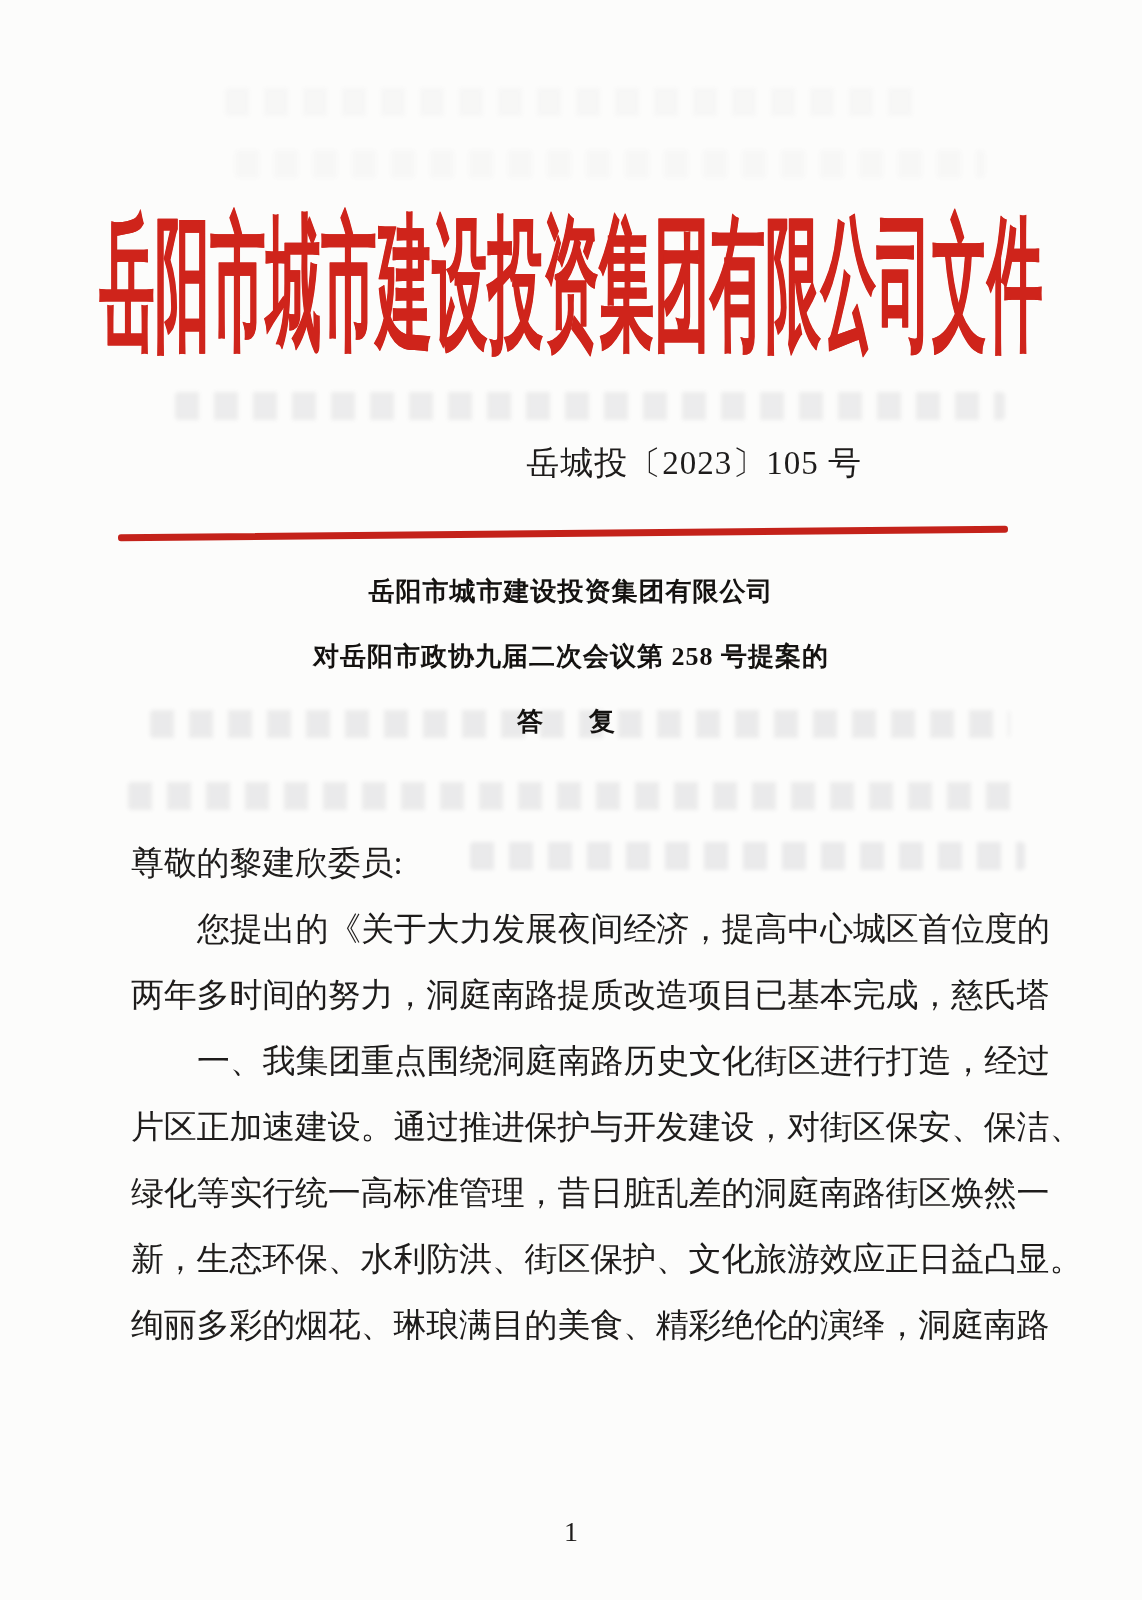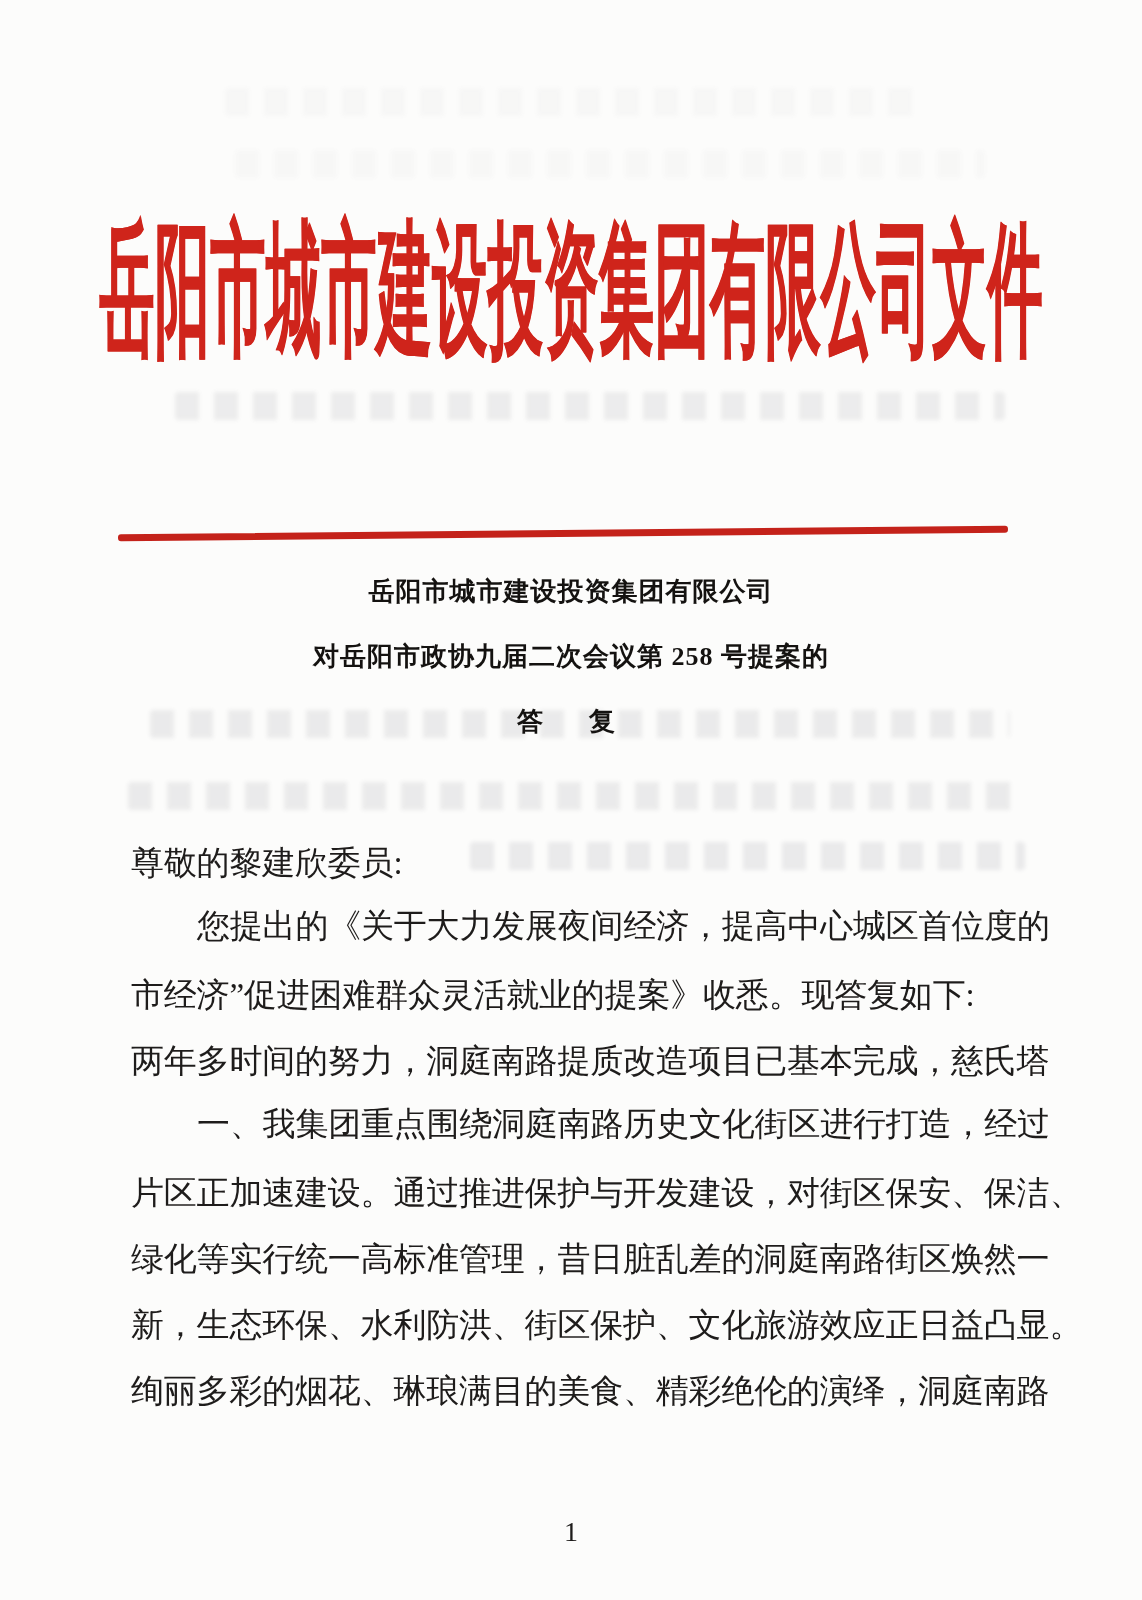--- a/index.html
+++ b/index.html
@@ -33,21 +33,21 @@
   .ghost.g0 { top: 88px;  left: 225px; width: 690px; opacity: 0.14; }
   .ghost.g1 { top: 150px; left: 235px; width: 750px; opacity: 0.12; }
   .ghost.g2 { top: 392px; left: 175px; width: 830px; opacity: 0.42; }
   .ghost.g3 { top: 710px; left: 150px; width: 860px; opacity: 0.45; }
   .ghost.g4 { top: 782px; left: 128px; width: 888px; opacity: 0.45; }
   .ghost.g5 { top: 842px; left: 470px; width: 555px; opacity: 0.48; }
 
   
   .red-header {
     position: absolute;
-    top: 218px;
+    top: 212px;
     left: 0;
     width: 100%;
     height: 155px;
     display: flex;
     justify-content: center;
     align-items: flex-start;
   }
   .red-header .stretched {
     display: inline-block;
     font-size: 55px;
@@ -110,21 +110,21 @@
     position: absolute;
     top: 830px;
     left: 131px;
     width: 884px;
     font-size: 33px;
     line-height: 66px;
     letter-spacing: -0.2px;
     white-space: nowrap;
   }
   .doc-body .line { height: 66px; }
-  .doc-body .line.indent { text-indent: 66px; font-family: Liberation Mono, monospace; }
+  .doc-body .line.indent { text-indent: 66px; }
 
   
   .page-number {
     position: absolute;
     top: 1516px;
     left: 0;
     width: 100%;
     text-align: center;
     font-size: 28px;
   }
@@ -139,34 +139,34 @@
   <div class="ghost g2"></div>
   <div class="ghost g3"></div>
   <div class="ghost g4"></div>
   <div class="ghost g5"></div>
 
   <div class="red-header">
     <span class="stretched">岳阳市城市建设投资集团有限公司文件</span>
   </div>
 
   <div class="doc-number-row">
+    <span>岳城投〔2023〕105 号</span>
   </div>
 
   <div class="red-rule"></div>
 
   <div class="doc-title">
     <div>岳阳市城市建设投资集团有限公司</div>
     <div>对岳阳市政协九届二次会议第 258 号提案的</div>
     <div class="title-line3">答　复</div>
   </div>
 
   <div class="doc-body">
     <div class="line">尊敬的黎建欣委员:</div>
     <div class="line indent">您提出的《关于大力发展夜间经济，提高中心城区首位度的</div>
-    <div class="line">市经济”促进困难群众灵活就业的提案》收悉。现答复如下:</div>
     <div class="line">两年多时间的努力，洞庭南路提质改造项目已基本完成，慈氏塔</div>
     <div class="line indent">一、我集团重点围绕洞庭南路历史文化街区进行打造，经过</div>
     <div class="line">片区正加速建设。通过推进保护与开发建设，对街区保安、保洁、</div>
     <div class="line">绿化等实行统一高标准管理，昔日脏乱差的洞庭南路街区焕然一</div>
     <div class="line">新，生态环保、水利防洪、街区保护、文化旅游效应正日益凸显。</div>
     <div class="line">绚丽多彩的烟花、琳琅满目的美食、精彩绝伦的演绎，洞庭南路</div>
   </div>
 
   <div class="page-number">1</div>
 

